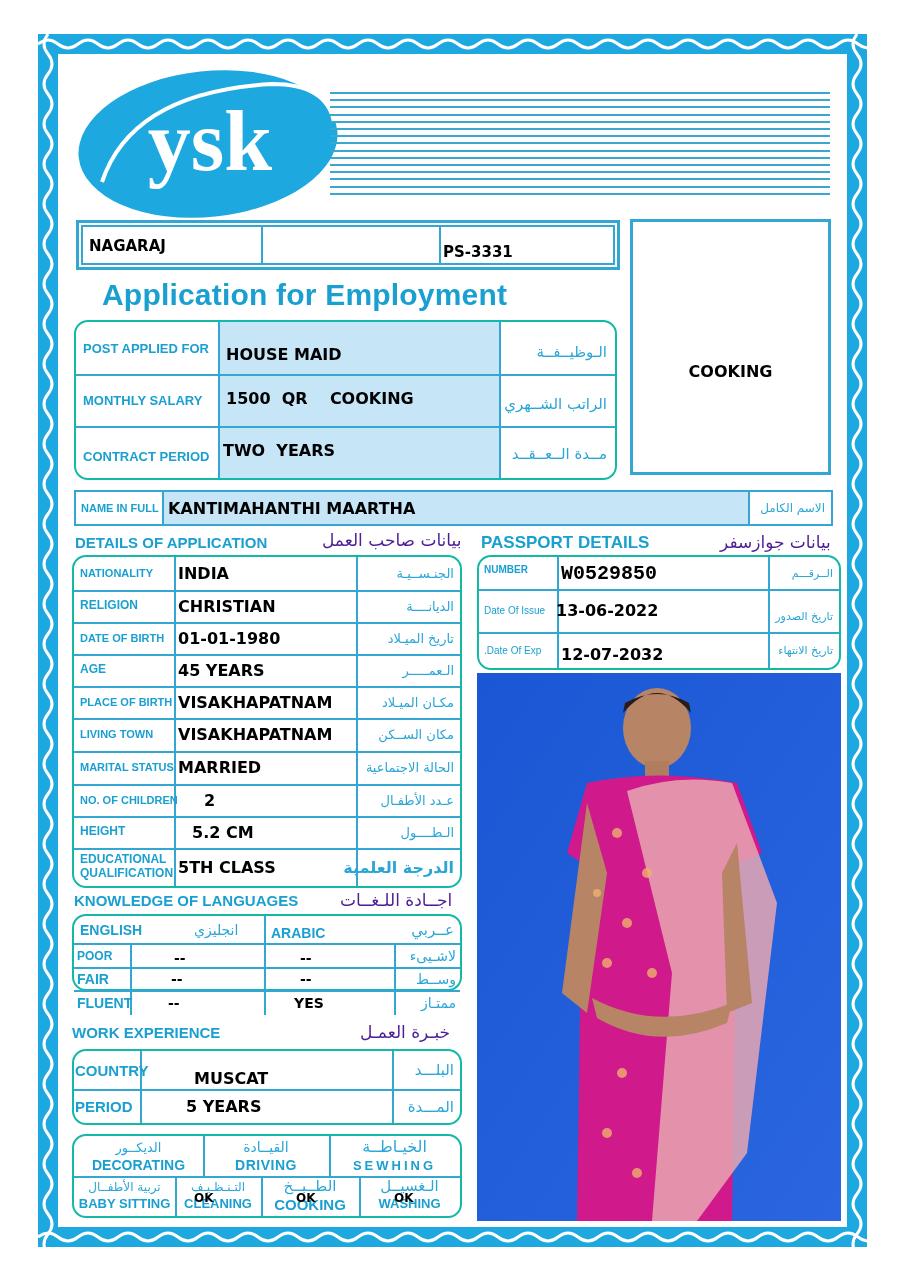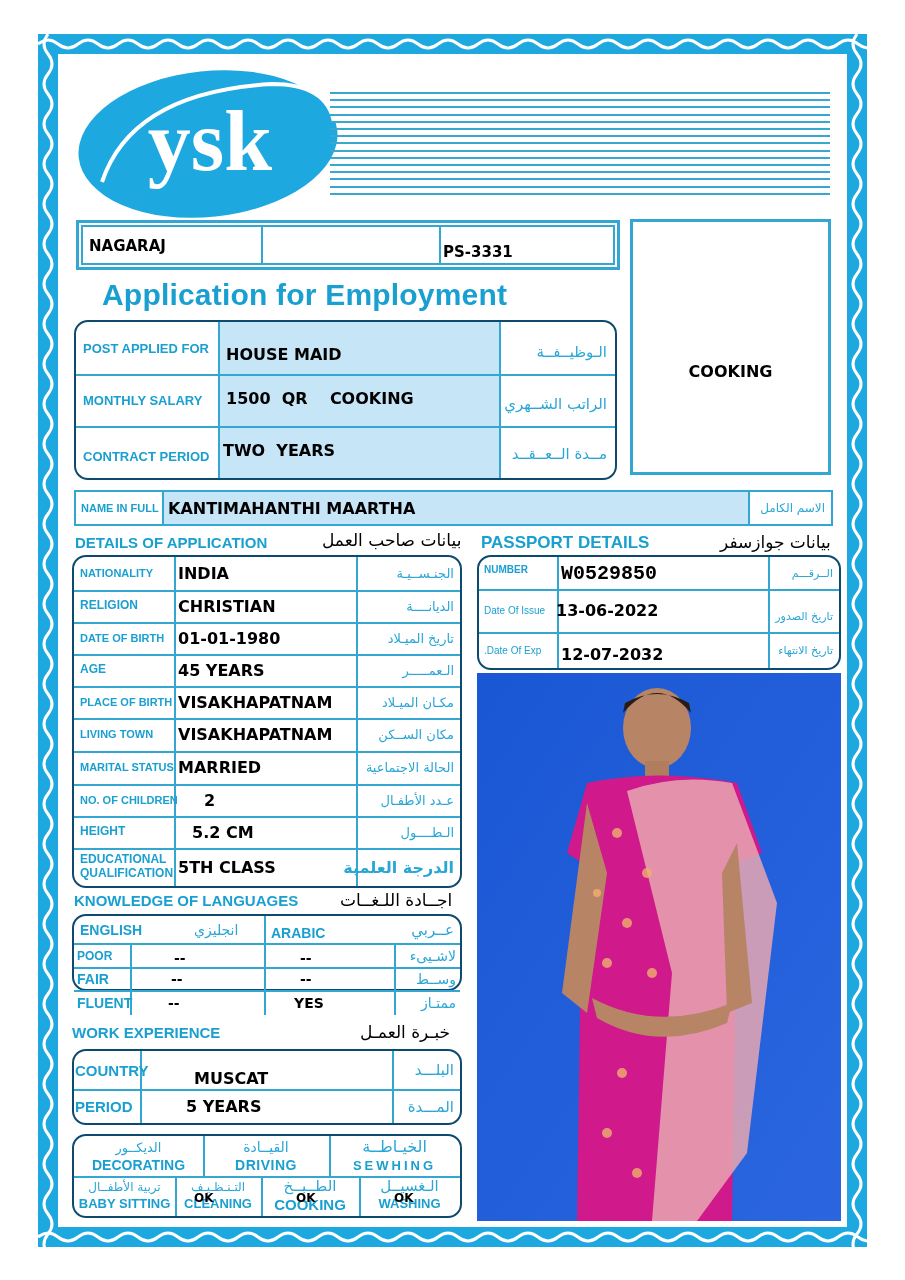--- a/index.html
+++ b/index.html
@@ -27,38 +27,38 @@
 
     .topbar { left: 76px; top: 220px; width: 544px; height: 50px; border: 3px solid #34a6d2; }
     .topbar-inner { position: absolute; left: 2px; top: 2px; right: 2px; bottom: 2px; border: 2px solid #34a6d2; }
     .vline { position: absolute; width: 2px; background: #34a6d2; }
     .hline { position: absolute; height: 2px; background: #34a6d2; }
 
     .title { left: 102px; top: 278px; font-size: 30px; font-weight: 900; color: #1a9fd1; font-family: "Liberation Sans", sans-serif; letter-spacing: 0.2px; }
 
     .photo-box { left: 630px; top: 219px; width: 201px; height: 256px; border: 3px solid #34a6d2; }
 
-    .tbl { border: 2px solid #0c4a6e; border-radius: 14px; padding-left: 35px; }
+    .tbl { border: 2px solid #14b8a6; border-radius: 14px; padding-left: 35px; }
     .post-tbl { left: 74px; top: 320px; width: 543px; height: 160px; }
     .post-fill { position: absolute; left: 143px; top: 0; width: 281px; height: 156px; background: #c6e6f7; }
 
     .name-row { left: 74px; top: 490px; width: 759px; height: 36px; border: 2px solid #34a6d2; }
     .name-fill { position: absolute; left: 87px; top: 0; width: 585px; height: 32px; background: #c6e6f7; }
 
     .details-tbl { left: 72px; top: 555px; width: 390px; height: 333px; }
     .pass-tbl { left: 477px; top: 555px; width: 364px; height: 115px; }
 
     .photo { left: 477px; top: 673px; width: 364px; height: 548px; background: #1f5fd8; overflow: hidden; }
 
     .lang-tbl { left: 72px; top: 914px; width: 390px; height: 77px; }
     .work-tbl { left: 72px; top: 1049px; width: 390px; height: 76px; }
     .skills-tbl { left: 72px; top: 1134px; width: 390px; height: 84px; }
 
     .sec-head { position: absolute; font-size: 15px; font-weight: bold; color: #1a9fd1; }
-    .sec-ar { position: absolute; font-size: 17px; color: #000000; direction: rtl; font-family: "DejaVu Sans", sans-serif; }
+    .sec-ar { position: absolute; font-size: 17px; color: #4c1d95; direction: rtl; font-family: "DejaVu Sans", sans-serif; }
     .ok { position: absolute; font-size: 12px; color: #000; font-family: "DejaVu Sans", sans-serif; font-weight: bold; }
   </style>
 </head>
 <body>
 
 <div class="frame">
   <div class="frame-wave wave-top">
     <svg width="829" height="20" viewBox="0 0 829 20">
       <path d="M0 10 Q 10 2 20 10 T 40 10 T 60 10 T 80 10 T 100 10 T 120 10 T 140 10 T 160 10 T 180 10 T 200 10 T 220 10 T 240 10 T 260 10 T 280 10 T 300 10 T 320 10 T 340 10 T 360 10 T 380 10 T 400 10 T 420 10 T 440 10 T 460 10 T 480 10 T 500 10 T 520 10 T 540 10 T 560 10 T 580 10 T 600 10 T 620 10 T 640 10 T 660 10 T 680 10 T 700 10 T 720 10 T 740 10 T 760 10 T 780 10 T 800 10 T 820 10 T 840 10" stroke="#fff" stroke-width="3" fill="none"></path>
     </svg>

